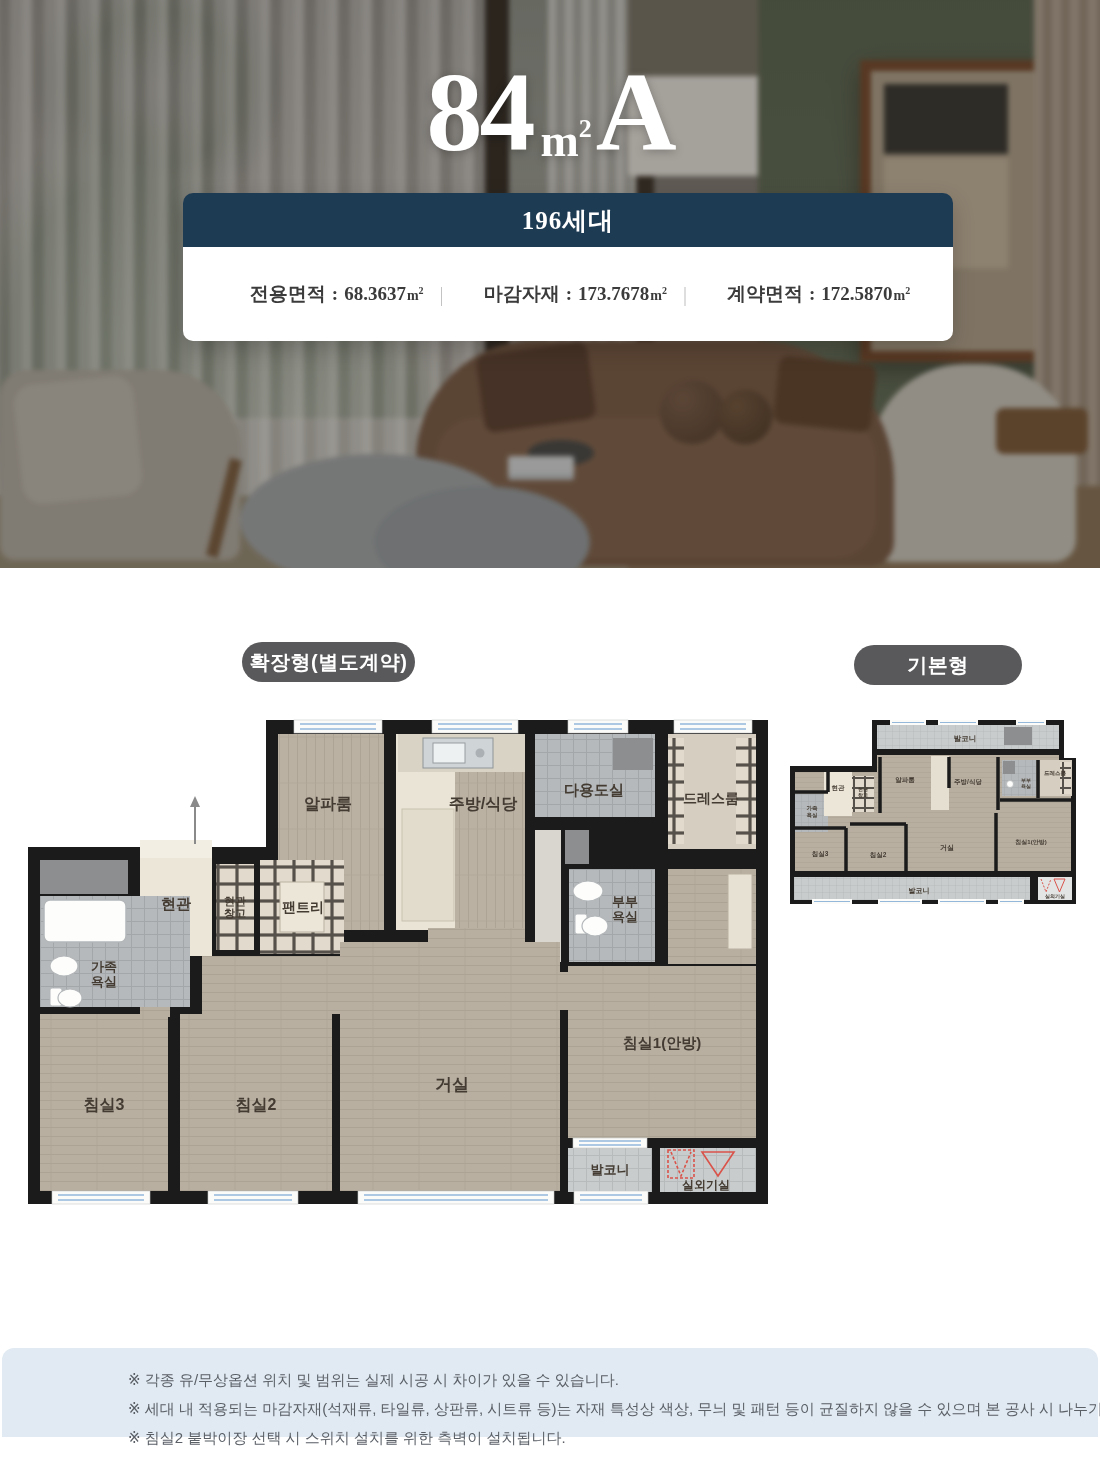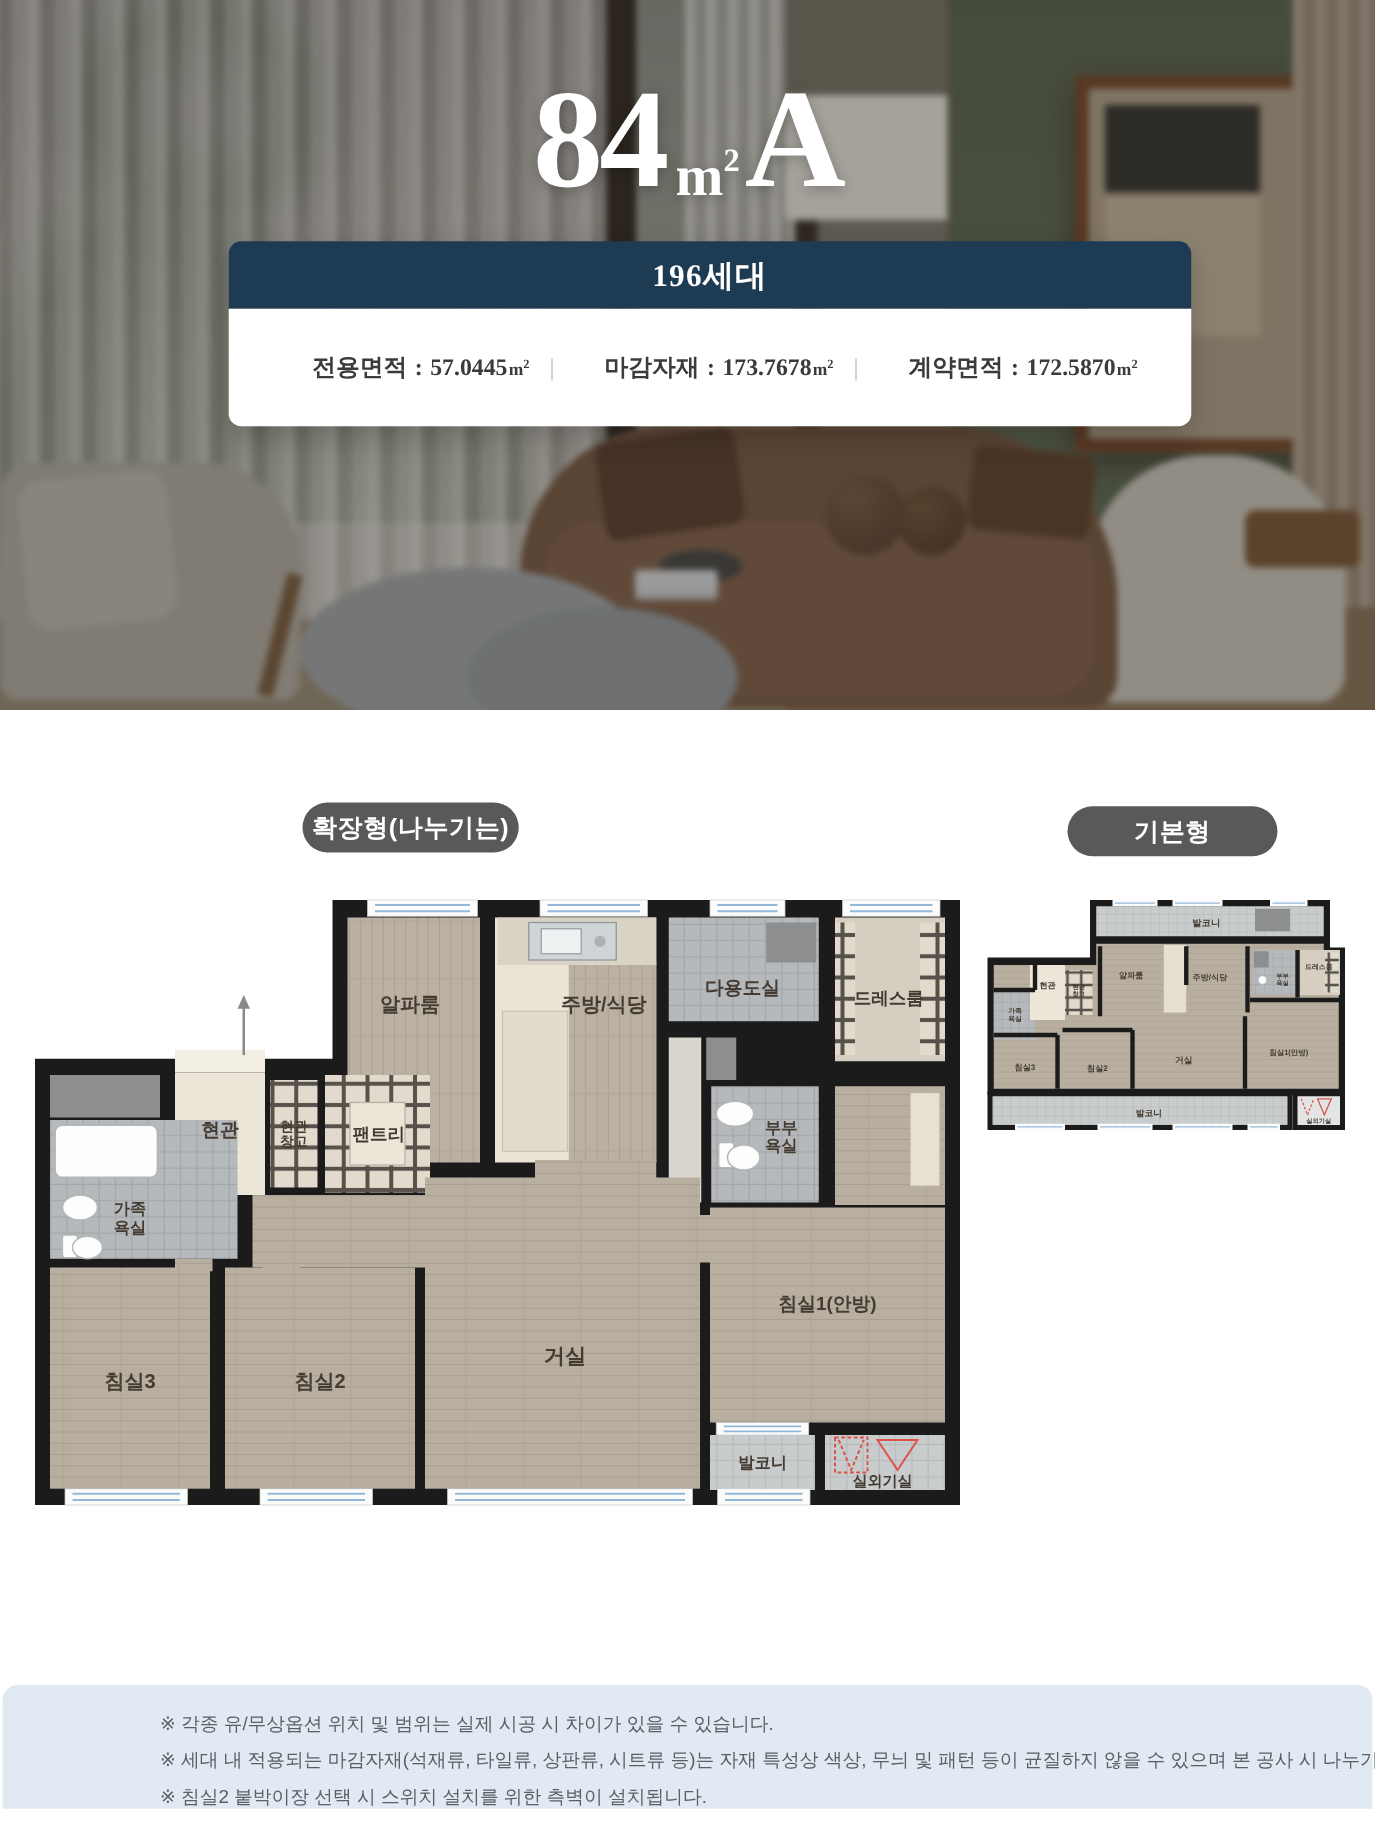--- a/index.html
+++ b/index.html
@@ -73,21 +73,21 @@
          display:flex;align-items:center;justify-content:center;letter-spacing:0.5px;}
   .badge-extended{left:242px;top:642px;width:173px;}
   .badge-basic{left:854px;top:645px;width:168px;}
 
   
   .plan-extended{position:absolute;left:28px;top:714px;width:740px;height:496px;}
   .plan-basic{position:absolute;left:788px;top:718px;width:292px;height:190px;}
   svg text{font-family:"Liberation Sans","DejaVu Sans",sans-serif;fill:#443c33;font-weight:bold;}
 
   
-  .notes{position:absolute;left:2px;top:1348px;width:1096px;height:99px;background:#e1eaf2;border-radius:12px 12px 0 0;
+  .notes{position:absolute;left:2px;top:1348px;width:1096px;height:89px;background:#e1eaf2;border-radius:12px 12px 0 0;
          box-sizing:border-box;padding:17px 40px 16px 126px;}
   .note-line{font-size:15px;color:#5b6067;line-height:29px;white-space:nowrap;}
 </style>
 </head>
 <body>
 
 <div class="page">
 
   <div class="hero">
     <div class="photo">
@@ -137,21 +137,21 @@
         </span>
       <span class="t-num">A</span>
     </div>
 
     <div class="card">
       <div class="card-header">196세대</div>
       <div class="card-body">
         <span class="area-item">
           <span>전용면적</span>
             <span class="area-colon">:</span>
-            <span>57.0445</span>
+            <span>68.3637</span>
             <span class="area-unit-base">m</span>
             <span class="area-unit-sup">2</span>
         </span>
         <span class="area-divider">|</span>
         <span class="area-item">
           <span>마감자재</span>
             <span class="area-colon">:</span>
             <span>173.7678</span>
             <span class="area-unit-base">m</span>
             <span class="area-unit-sup">2</span>
@@ -161,21 +161,21 @@
           <span>계약면적</span>
             <span class="area-colon">:</span>
             <span>172.5870</span>
             <span class="area-unit-base">m</span>
             <span class="area-unit-sup">2</span>
         </span>
       </div>
     </div>
   </div>
 
-  <div class="badge badge-extended">확장형(나누기는)</div>
+  <div class="badge badge-extended">확장형(별도계약)</div>
   <div class="badge badge-basic">기본형</div>
 
   <svg class="plan-extended" viewBox="0 0 740 496" xmlns="http://www.w3.org/2000/svg">
     <defs>
       <pattern id="wdh" width="46" height="9" patternUnits="userSpaceOnUse">
         <rect width="46" height="9" fill="#b8afa1"></rect>
         <path d="M0,8.6H46" stroke="#a89e8f" stroke-width="0.8"></path>
         <path d="M23,0V9" stroke="#ada395" stroke-width="0.7"></path>
       </pattern>
       <pattern id="wdv" width="9" height="46" patternUnits="userSpaceOnUse">

